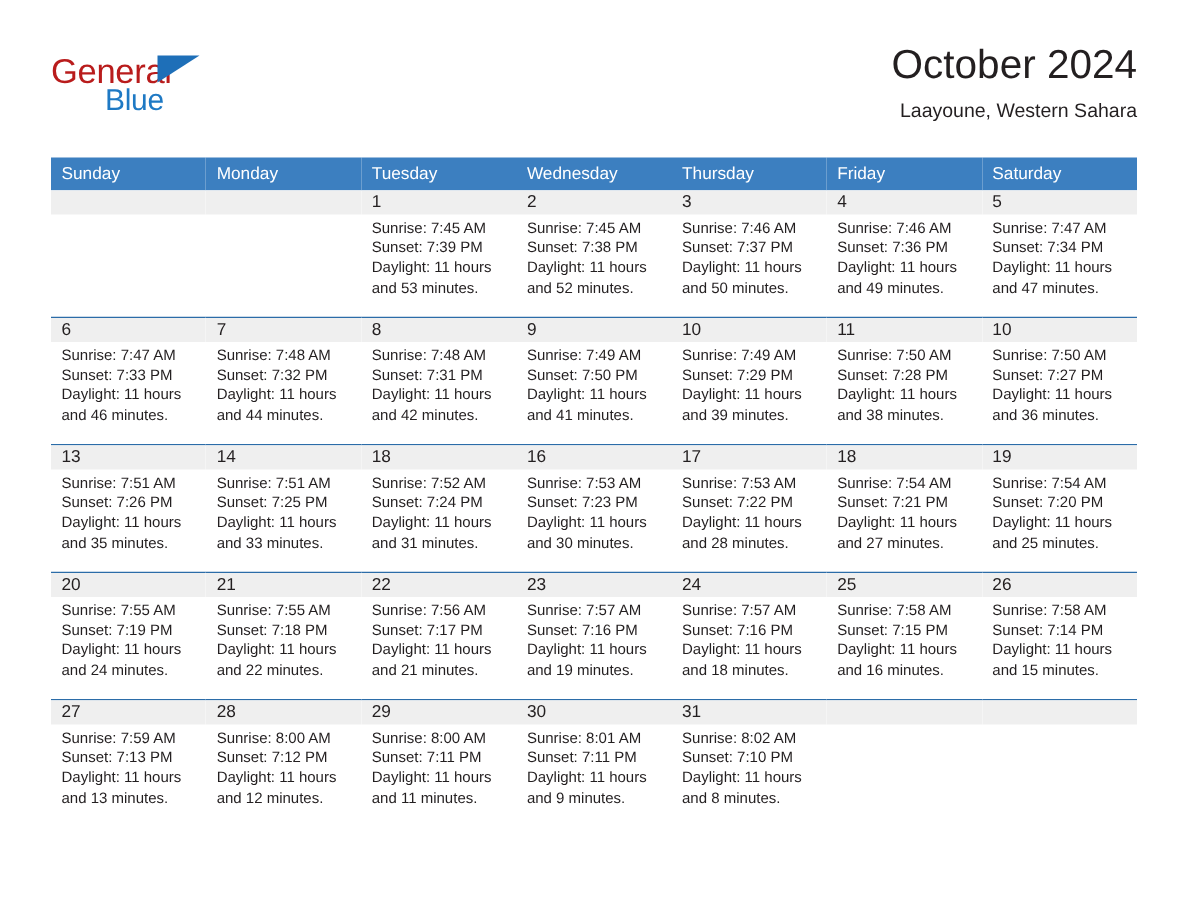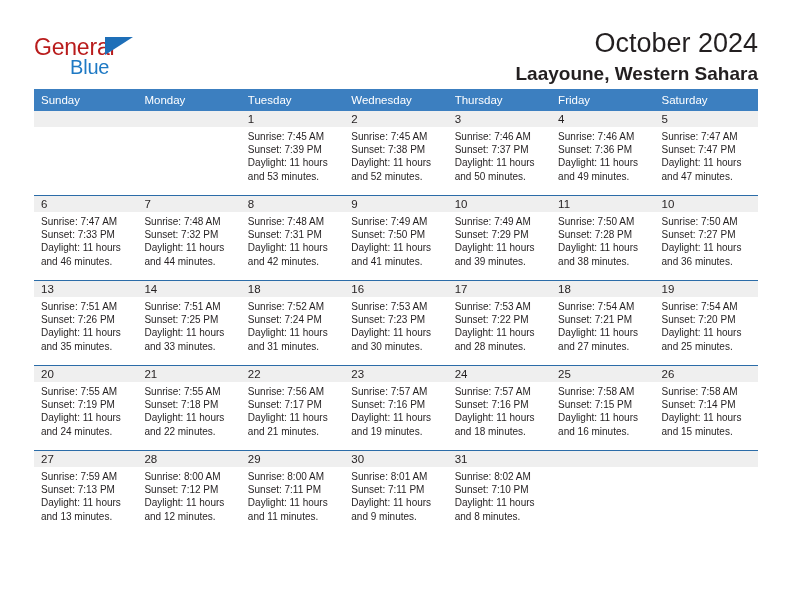--- a/index.html
+++ b/index.html
@@ -73,33 +73,33 @@
     margin-left: 30px;
   }
   .cal-title {
     font-size: 27px;
     font-weight: normal;
     color: #231f20;
     line-height: 34px;
     white-space: nowrap;
   }
   .cal-subtitle {
-    font-size: 19px;
-    font-weight: bold;
+    font-size: 13px;
+    font-weight: normal;
     color: #231f20;
     line-height: 22px;
     margin-top: 3px;
     white-space: nowrap;
   }
 
   
   .calendar {
     position: absolute;
     left: 34px;
-    top: 89px;
+    top: 105px;
     width: 724px;
   }
   table.cal-table {
     width: 724px;
     border-collapse: collapse;
     table-layout: fixed;
   }
   table.cal-table col { width: 103.43px; }
 
   thead th {
@@ -259,21 +259,21 @@
                 <div>Daylight: 11 hours</div>
                 <div>and 49 minutes.</div>
               </div>
             </div>
           </td>
           <td>
             <div class="daycell">
               <div class="daynum-strip">5</div>
               <div class="details">
                 <div>Sunrise: 7:47 AM</div>
-                <div>Sunset: 7:47 PM</div>
+                <div>Sunset: 7:34 PM</div>
                 <div>Daylight: 11 hours</div>
                 <div>and 47 minutes.</div>
               </div>
             </div>
           </td>
         </tr>
 
         <tr class="week-row">
           <td>
             <div class="daycell">

